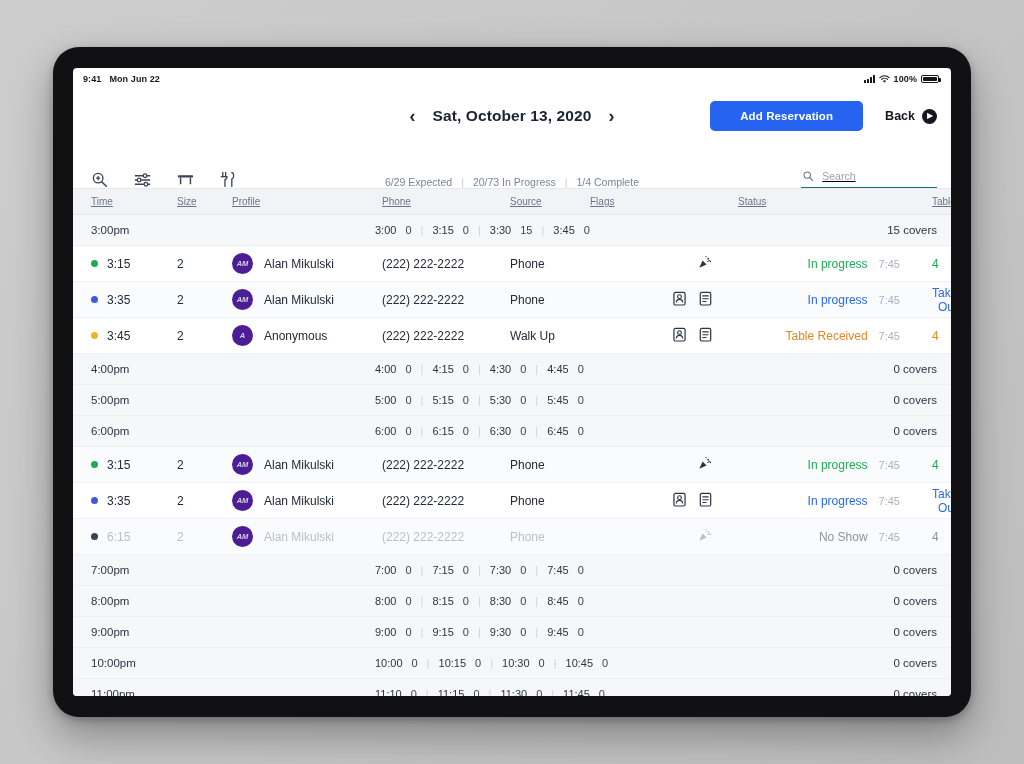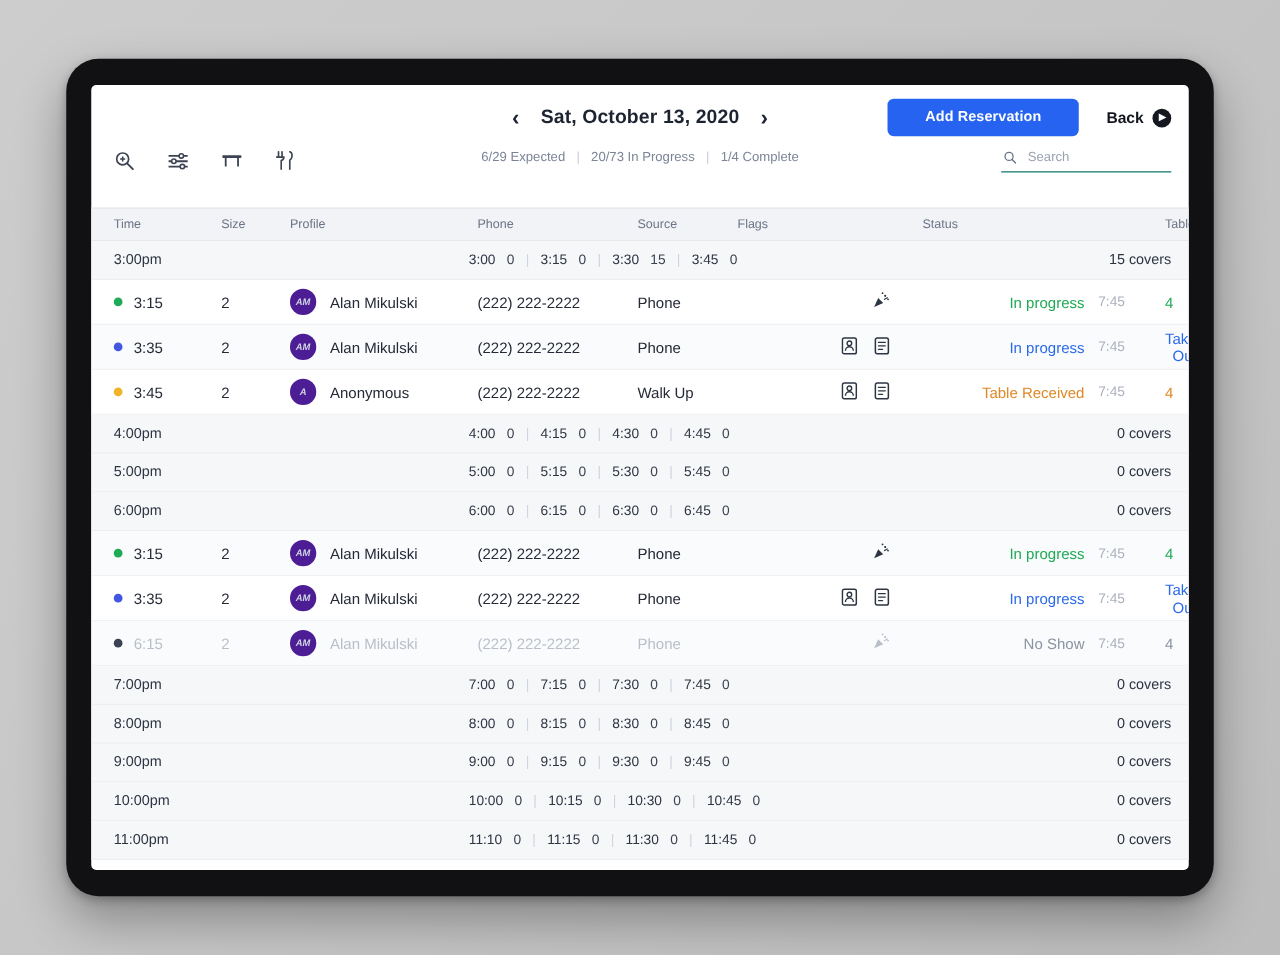--- a/index.html
+++ b/index.html
@@ -81,22 +81,22 @@
   .back-label { font-size: 12.5px; font-weight: bold; color: #14171f; }
   .back-circle {
     width: 15px; height: 15px; border-radius: 50%;
     background: #14171f; color: #fff;
     display: flex; align-items: center; justify-content: center;
     font-size: 8px; line-height: 1; padding-left: 1px;
   }
 
   
   .toolbar {
-    height: 46px; display: flex; align-items: flex-start;
-    padding: 0 14px 0 18px; position: relative;
+    height: 46px; display: flex; align-items: flex-end;
+    padding: 0 14px 0 18px; position: relative; text-decoration: underline;
   }
   .tools { display: flex; gap: 26px; align-items: center; }
   .tool { cursor: pointer; display:flex; align-items:center; }
   .stats {
     position: absolute; left: 0; right: 0;
     display: flex; justify-content: center; gap: 9px;
     font-size: 10.5px; color: #7b8496; pointer-events: none;
   }
   .stats .sep { color: #c6ccd6; }
   .search {
@@ -113,20 +113,21 @@
 
   
   .thead {
     display: flex; align-items: center;
     height: 27px;
     background: #f2f3f6;
     border-top: 1px solid #e6e8ee; border-bottom: 1px solid #e6e8ee;
     font-size: 10px; color: #6b7policy;
     color: #6b7487;
     padding: 0 14px 0 18px;
+    text-decoration: underline;
   }
   .tbody { position: relative; }
 
   .col-time   { width: 86px; flex: none; }
   .col-size   { width: 55px; flex: none; }
   .col-profile{ width: 150px; flex: none; }
   .col-phone  { width: 128px; flex: none; }
   .col-source { width: 80px; flex: none; }
   .col-flags  { width: 148px; flex: none; }
   .col-status { width: 170px; flex: none; }
@@ -174,20 +175,43 @@
   .muted { color: #b9bfc9; }
   .tbl-val { font-size: 12px; }
 </style>
 </head>
 <body>
 
 <div id="stage">
   <div class="tablet">
     <div class="screen">
 
+      <div class="statusbar">
+        <div class="sb-left">
+          <span>9:41</span>
+          <span>Mon Jun 22</span>
+        </div>
+        <div class="sb-right">
+          <span class="bars">
+              <i></i>
+              <i></i>
+              <i></i>
+              <i></i>
+            </span>
+          <svg width="11" height="9" viewBox="0 0 11 9">
+            <path d="M5.5 7.6 L3.9 5.9 a2.3 2.3 0 0 1 3.2 0 Z" fill="#16181c"></path>
+            <path d="M2.5 4.4 a4.3 4.3 0 0 1 6 0" stroke="#16181c" stroke-width="1.1" fill="none" stroke-linecap="round"></path>
+            <path d="M0.9 2.6 a6.7 6.7 0 0 1 9.2 0" stroke="#16181c" stroke-width="1.1" fill="none" stroke-linecap="round"></path>
+          </svg>
+          <span>100%</span>
+          <span class="battery">
+              <span></span>
+            </span>
+        </div>
+      </div>
 
       <div class="header">
         <div class="datenav">
           <span class="chev">‹</span>
           <span class="datetitle">Sat, October 13, 2020</span>
           <span class="chev">›</span>
         </div>
         <div class="header-right">
           <button class="btn-primary">Add Reservation</button>
           <div class="back">

